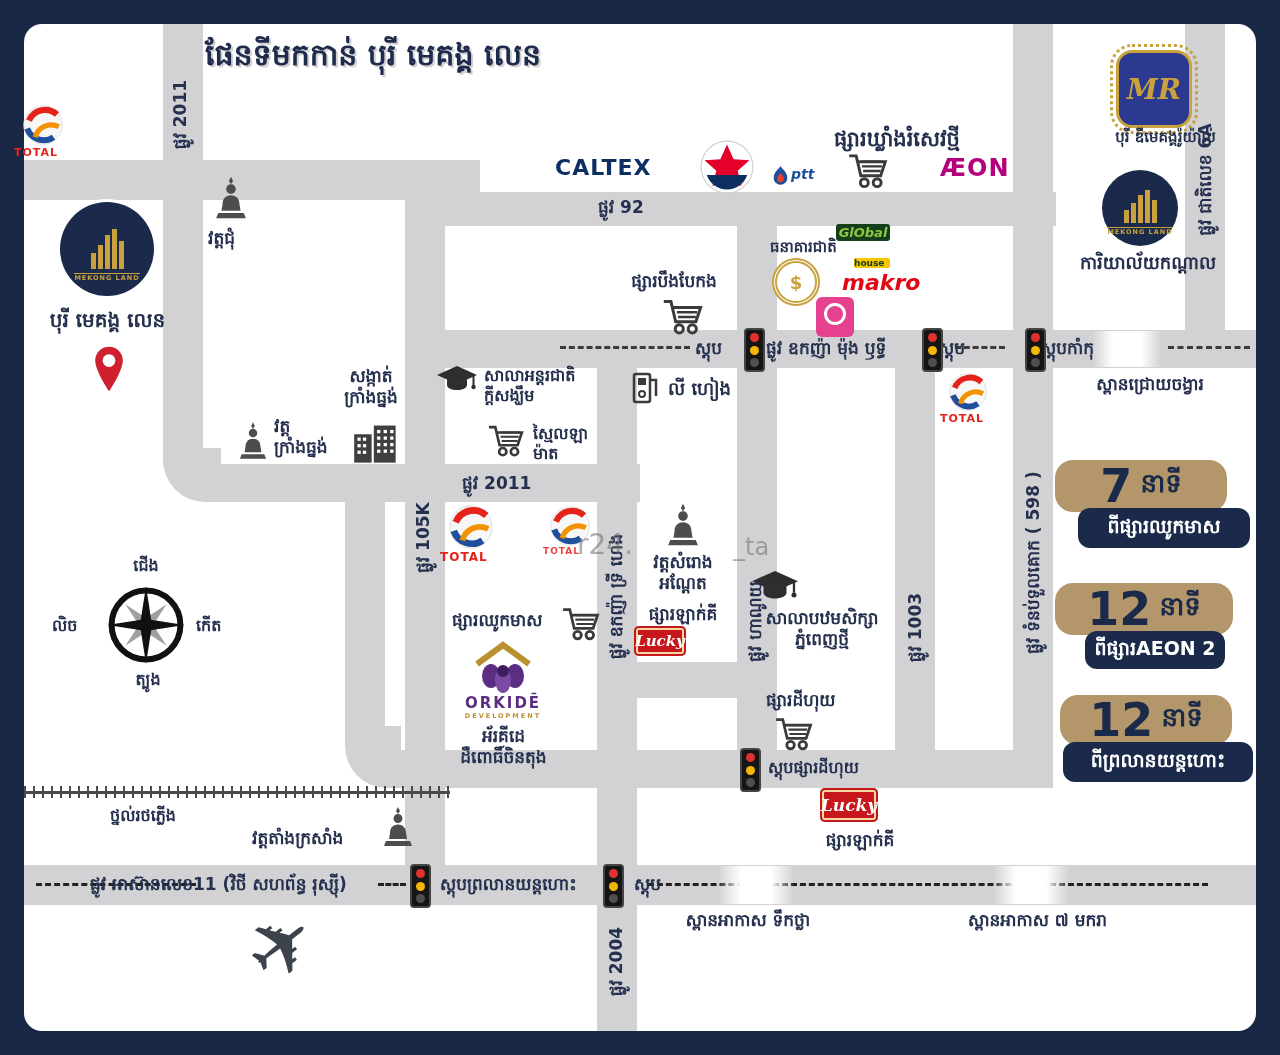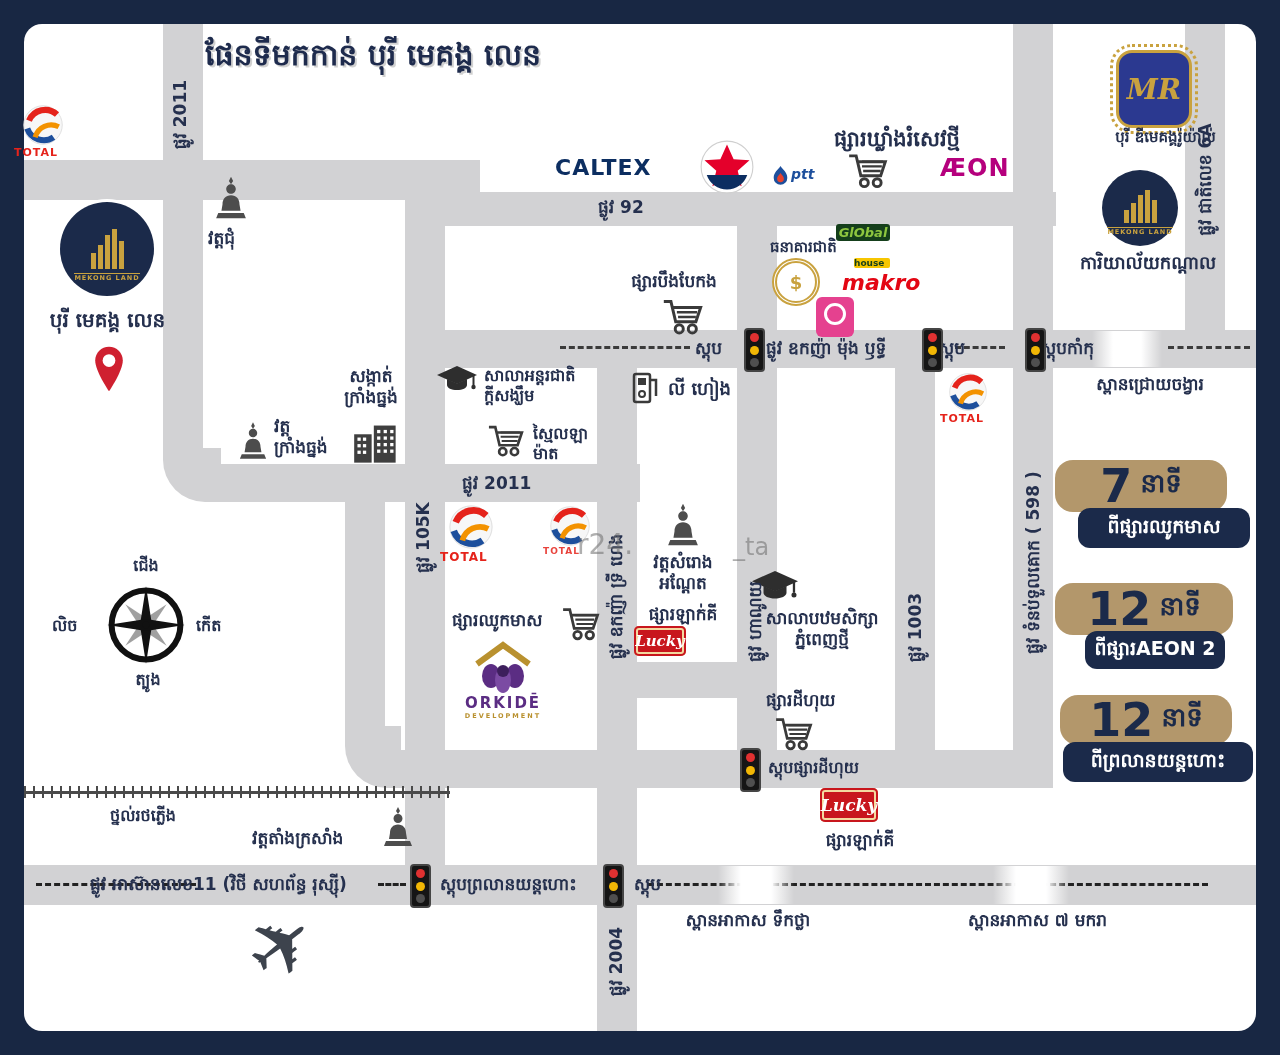--- a/index.html
+++ b/index.html
@@ -343,20 +343,24 @@
   <svg class="icon" style="left:562px;top:606px;width:40px;height:36px">
       <use href="#sym-cart"></use>
     </svg>
   <div style="position:absolute;left:448px;top:640px;width:110px;z-index:5">
     <svg style="display:block;margin:0 auto;width:64px;height:54px">
         <use href="#sym-orkide"></use>
       </svg>
     <div class="brand orkname" style="position:static">ORKIDĒ</div>
     <div class="brand orksub" style="position:static">DEVELOPMENT</div>
   </div>
+  <div class="rlabel center" style="left:436px;top:726px;width:135px">
+    <div>អ័រគីដេ</div>
+    <div>ដឺពោធិ៍ចិនតុង</div>
+  </div>
 
   <svg class="icon" style="left:666px;top:500px;width:34px;height:50px">
       <use href="#sym-buddha"></use>
     </svg>
   <div class="rlabel center" style="left:628px;top:552px;width:110px">
     <div>វត្តសំរោង</div>
     <div>អណ្ដែត</div>
   </div>
   <div class="rlabel center" style="left:628px;top:604px;width:110px">ផ្សារឡាក់គី</div>
   <div class="lucky" style="left:634px;top:626px;width:52px;height:30px;font-size:15px">Lucky</div>

